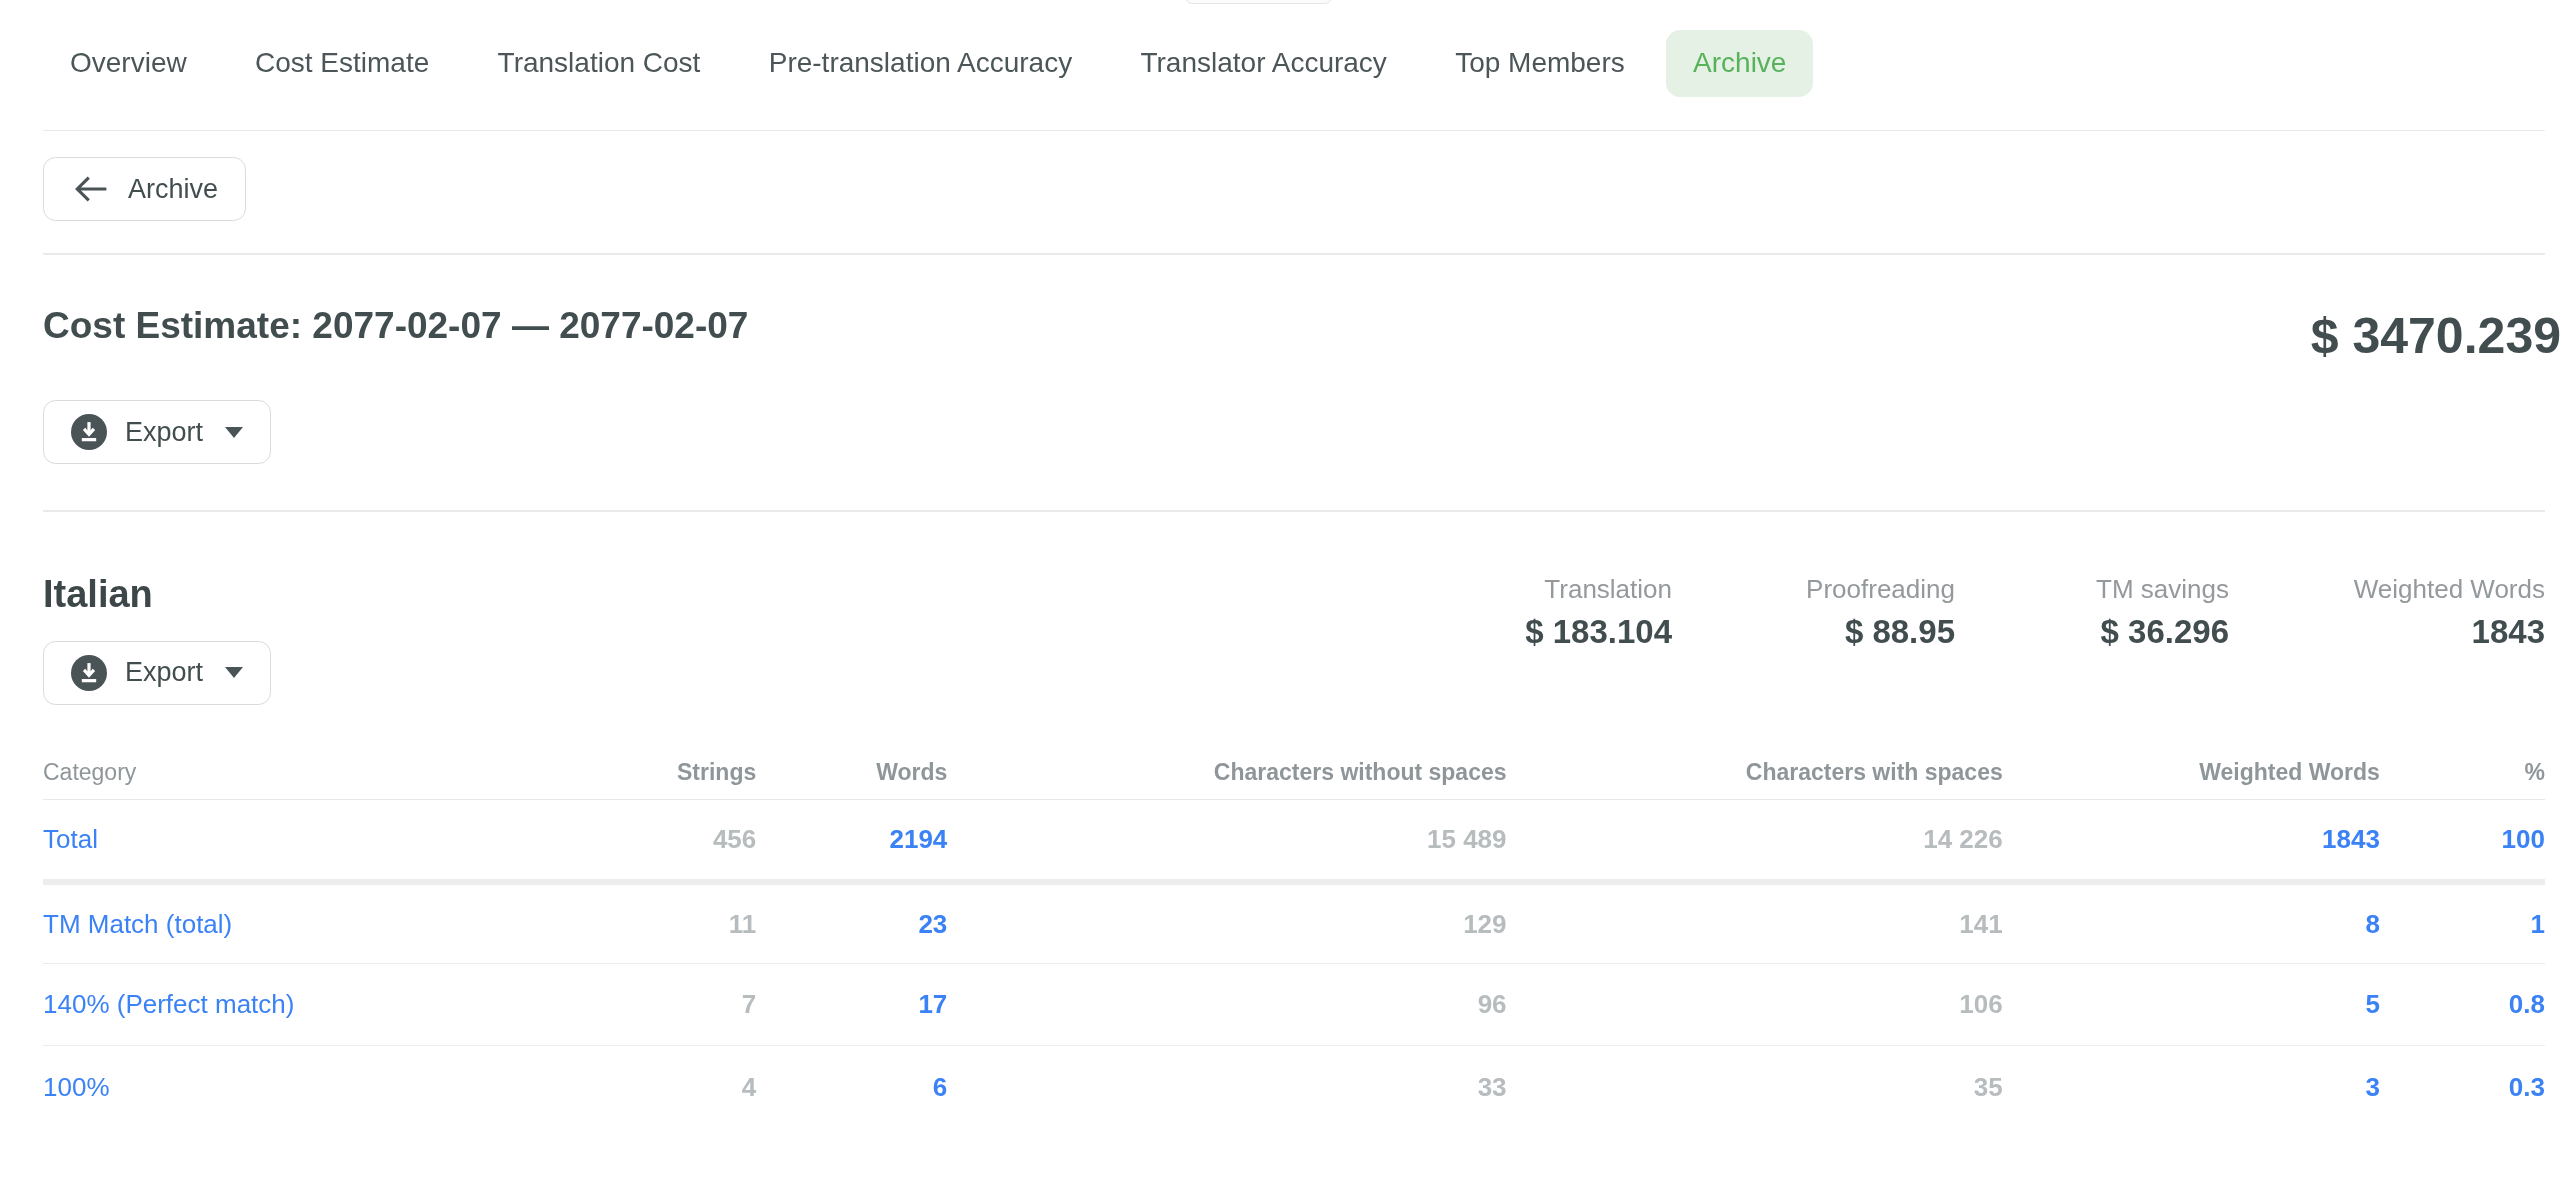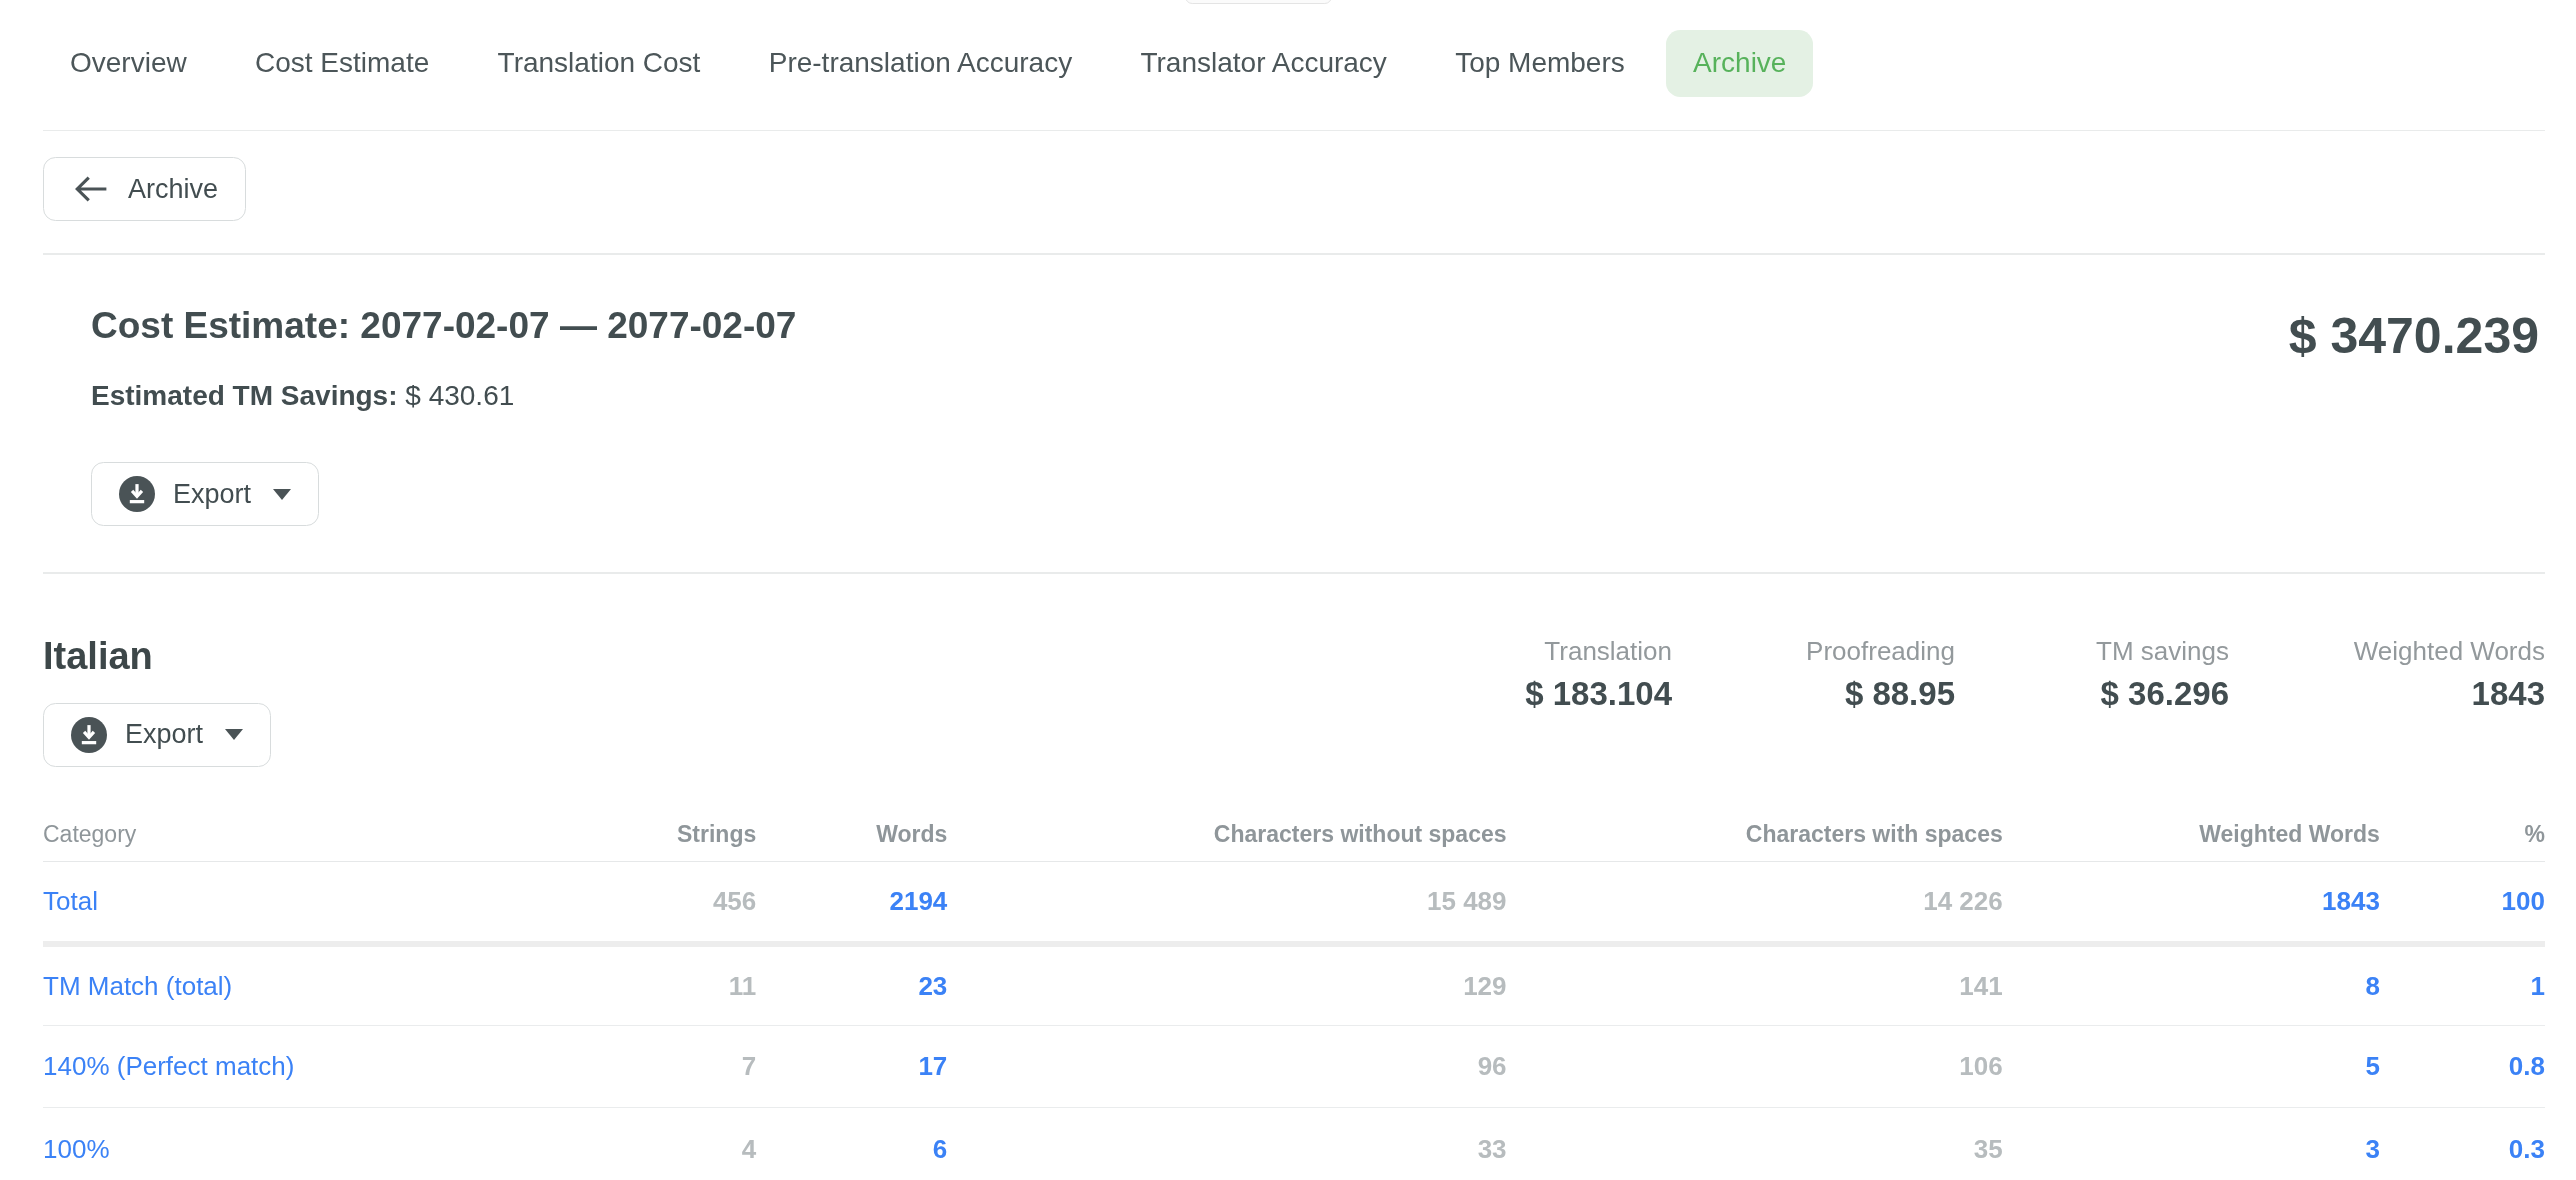--- a/index.html
+++ b/index.html
@@ -45,22 +45,21 @@
   .export-btn .caret {
     width:0; height:0; border-left:9.8px solid transparent;
     border-right:9.8px solid transparent; border-top:11.6px solid #4a5356;
     margin-left:3.6px;
   }
   .dl-icon { width:36px; height:36px; flex:0 0 auto; }
 
   
   .summary {
     display:flex; justify-content:space-between; align-items:flex-start;
-    padding:47px 37px 0 43px;
-    margin-left:48px;
+    padding:47px 15px 0 43px;
   }
   .summary h1 { font-size:37px; font-weight:bold; color:#424d50; line-height:1.3; }
   .big-price { font-size:50px; font-weight:bold; color:#424d50; margin-top:5.4px; }
   .tm-line { margin-top:30px; font-size:28px; color:#424d50; }
   .tm-line .lbl { font-weight:600; }
   .summary-export { margin-top:50px; }
 
   
   .lang-head {
     display:flex; justify-content:space-between; align-items:flex-start;
@@ -117,24 +116,20 @@
       <path d="M20 4 L7 17 L20 30 M7 17 L40 17" fill="none" stroke="#4a5356" stroke-width="3.6"></path>
     </svg>
     <span>Archive</span>
   </button>
 
   <div class="divider div2"></div>
 
   <section class="summary">
     <div class="summary-left">
       <h1>Cost Estimate: 2077-02-07 — 2077-02-07</h1>
-      <div class="tm-line">
-        <span class="lbl">Estimated TM Savings:</span>
-        <span>$ 430.61</span>
-      </div>
       <button class="btn export-btn summary-export">
         <svg class="dl-icon" viewBox="0 0 40 40">
           <circle cx="20" cy="20" r="20" fill="#4a5356"></circle>
           <path d="M20 9 L20 21" stroke="#fff" stroke-width="3.6" fill="none"></path>
           <path d="M14.5 16.5 L20 22.5 L25.5 16.5" fill="none" stroke="#fff" stroke-width="3.6"></path>
           <path d="M12 28.5 L28 28.5" stroke="#fff" stroke-width="3.6"></path>
         </svg>
         <span>Export</span>
         <span class="caret"></span>
       </button>

